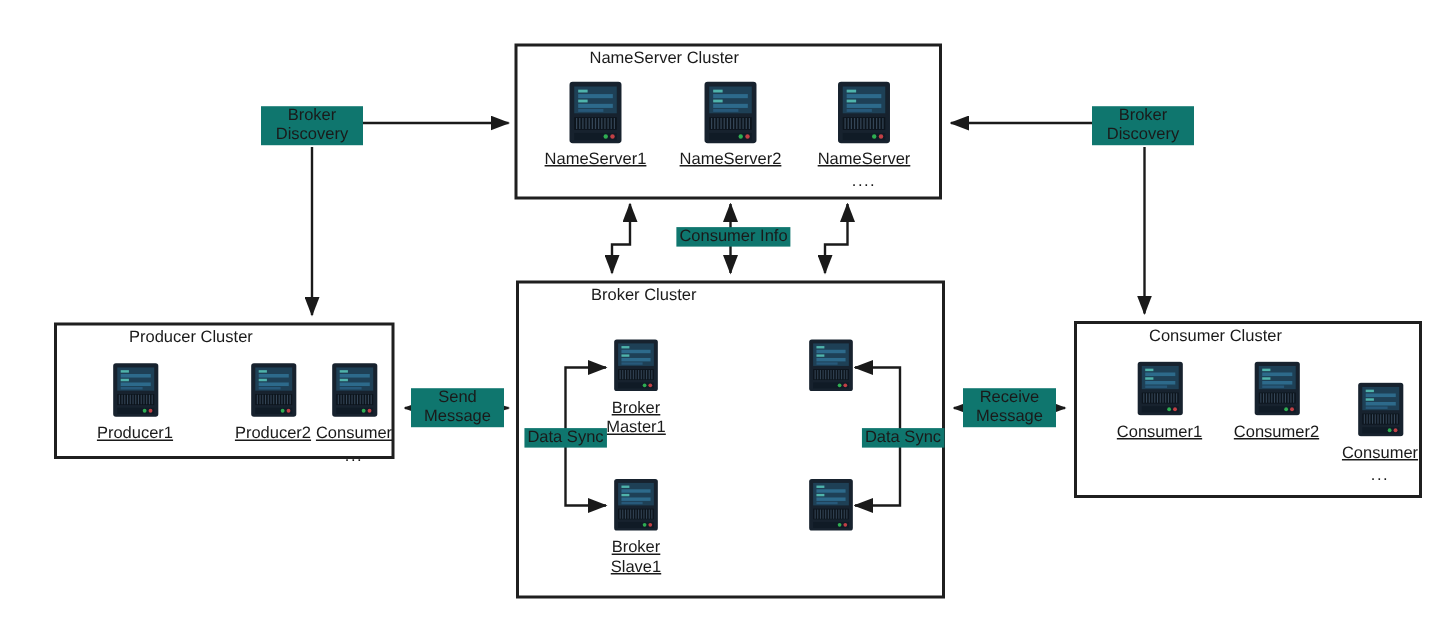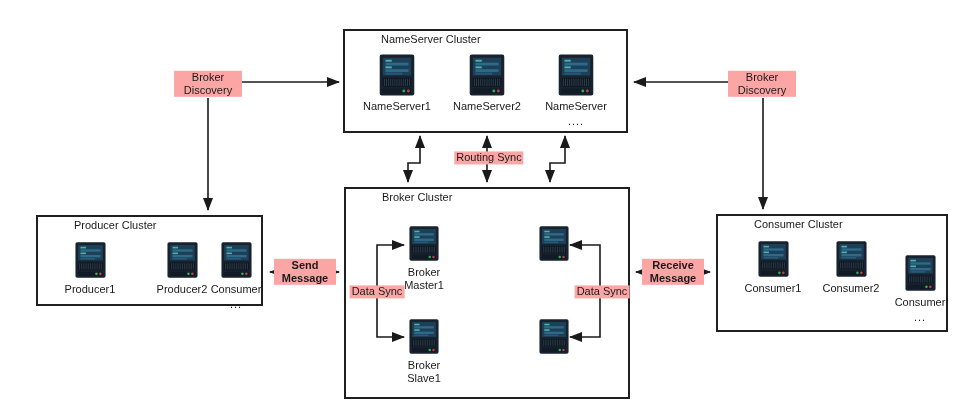--- a/index.html
+++ b/index.html
@@ -4,36 +4,36 @@
 <style>
   html,body { margin:0; padding:0; background:#ffffff; }
   #stage {
     position:relative; width:961px; height:418px; background:#ffffff;
     font-family:"Liberation Sans", sans-serif; color:#1a1a1a; overflow:hidden;
   }
   .cluster-box {
     position:absolute; background:#ffffff; border:2px solid #1f1f1f; box-sizing:border-box;
   }
   .btitle {
-    position:absolute; left:12px; top:2px; font-size:11px; white-space:nowrap;padding-left:24px;
+    position:absolute; left:24px; top:2px; font-size:11px; white-space:nowrap;padding-left:24px;
   }
   .node {
     position:absolute; display:flex; flex-direction:column; align-items:center;
     text-align:center; z-index:3;
   }
-  .node .nlabel { font-size:11px; line-height:1.18; margin-top:4px; }
+  .node .nlabel { font-size:11px; line-height:1.18; margin-top:4px;text-decoration:underline; }
   .node .nmore  { font-size:11px; line-height:1; margin-top:3px; letter-spacing:1px; }
   #wires { position:absolute; left:0; top:0; z-index:4; pointer-events:none; }
   .clabel {
     position:absolute; transform:translate(-50%,-50%); z-index:5;
-    background:#fca5a5; font-size:11px; line-height:1.2; text-align:center;
+    background:#0f766e; font-size:11px; line-height:1.2; text-align:center;
     padding:0 2px; white-space:normal;
   }
   .w62 { width:64px; }
-  .w58 { width:58px;font-weight:bold; }
+  .w58 { width:58px; }
   .nowrap { white-space:nowrap; }
 </style>
 </head>
 <body>
 
 <div id="stage">
 
   <svg width="0" height="0" style="position:absolute" aria-hidden="true">
     <defs>
       <symbol id="server-sym" viewBox="0 0 34 40">
@@ -171,19 +171,19 @@
       <path d="M565 136 V163 H550 V182" marker-start="url(#ahs)" marker-end="url(#ah)"></path>
       <path d="M270 272 H339" marker-start="url(#ahs)" marker-end="url(#ah)"></path>
       <path d="M636 272 H710" marker-start="url(#ahs)" marker-end="url(#ah)"></path>
       <path d="M404 245 H377 V337 H404" marker-start="url(#ahs)" marker-end="url(#ah)"></path>
       <path d="M570 245 H600 V337 H570" marker-start="url(#ahs)" marker-end="url(#ah)"></path>
     </g>
   </svg>
 
   <div class="clabel w62" style="left:208px;top:84px">Broker Discovery</div>
   <div class="clabel w62" style="left:762px;top:84px">Broker Discovery</div>
-  <div class="clabel nowrap" style="left:489px;top:158px">Routing Sync</div>
+  <div class="clabel nowrap" style="left:489px;top:158px">Consumer Info</div>
   <div class="clabel w58" style="left:305px;top:272px">Send Message</div>
   <div class="clabel w58" style="left:673px;top:272px">Receive Message</div>
   <div class="clabel nowrap" style="left:377px;top:292px">Data Sync</div>
   <div class="clabel nowrap" style="left:602px;top:292px">Data Sync</div>
 
 </div>
 
 </body></html>

